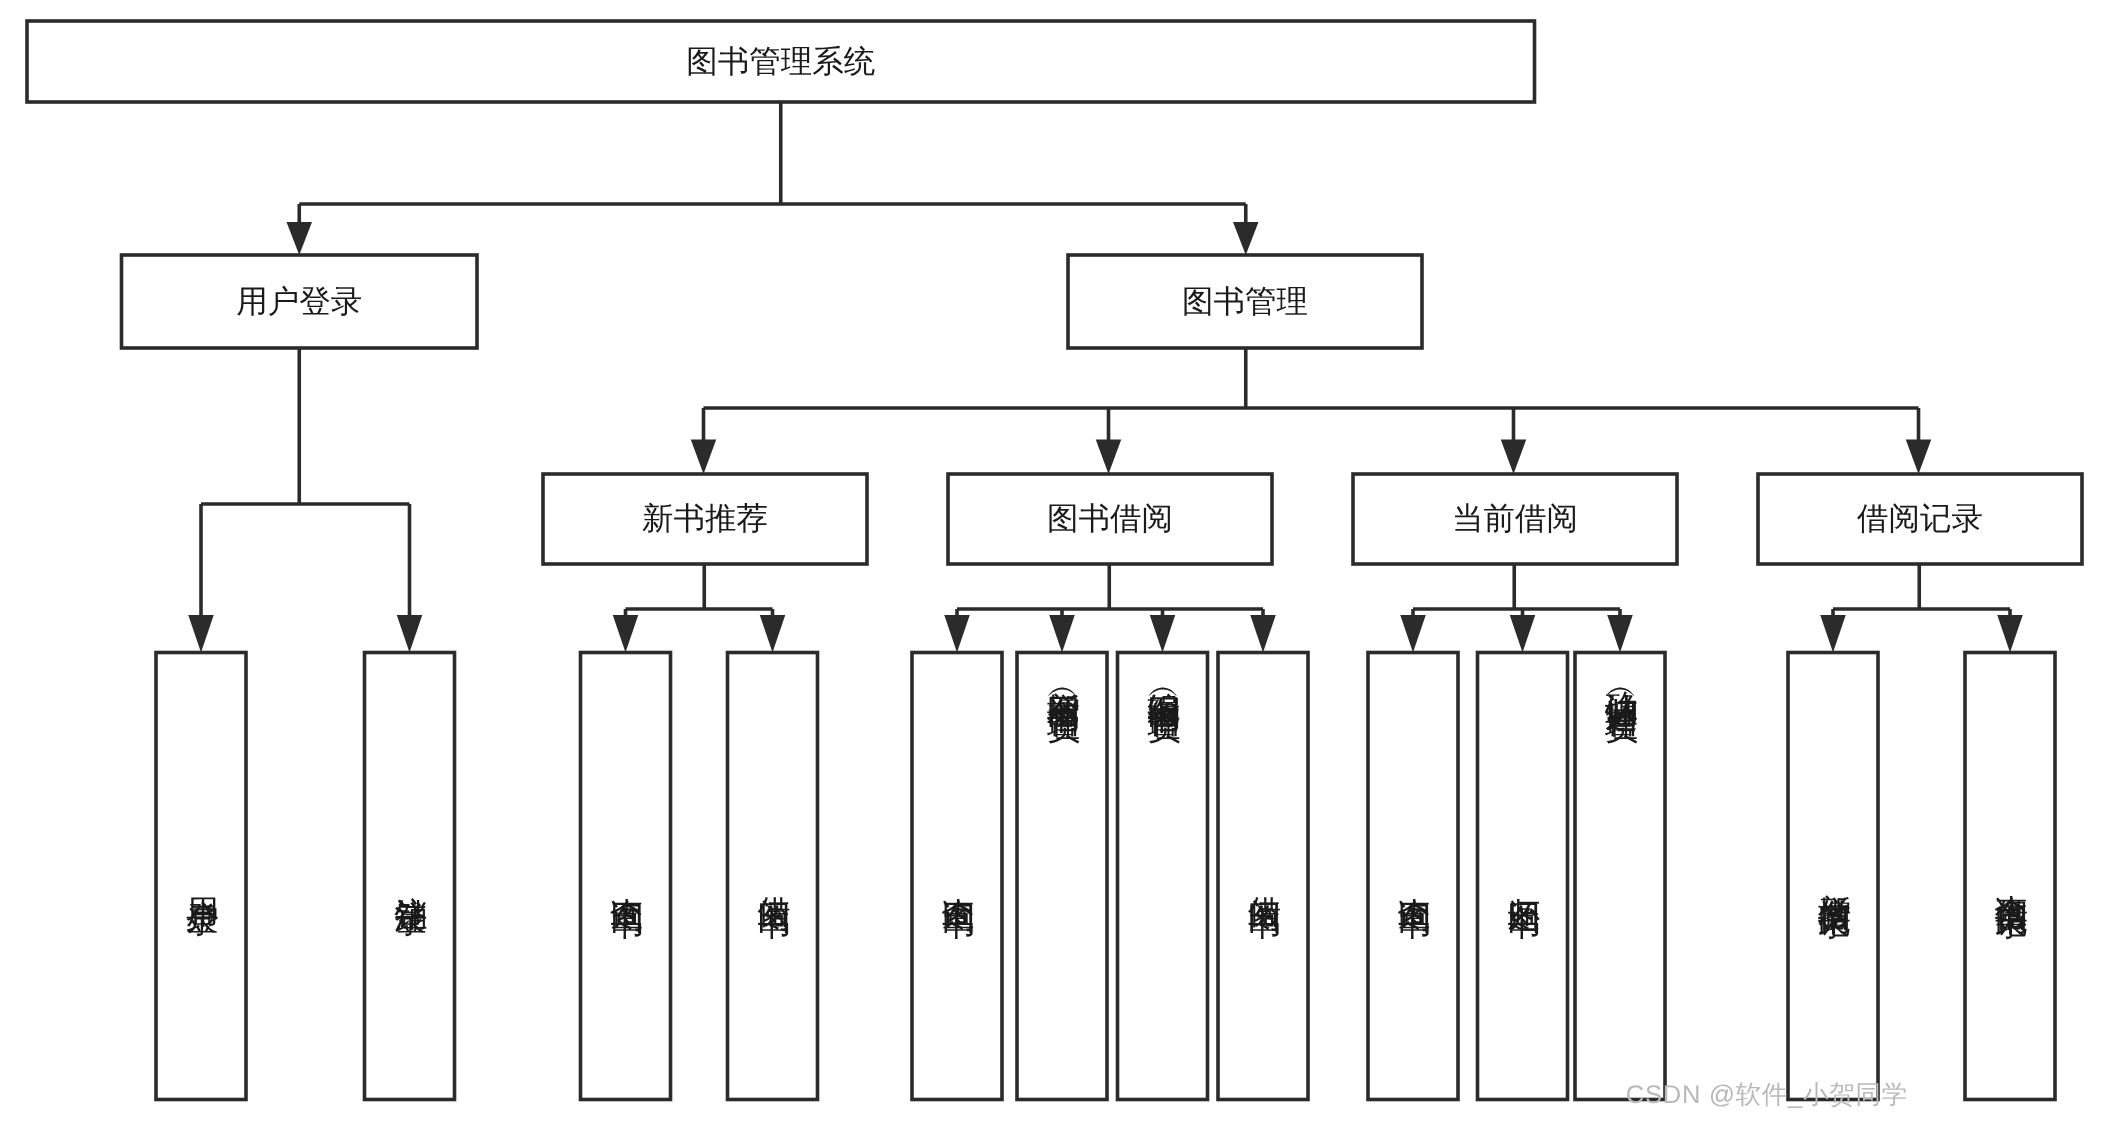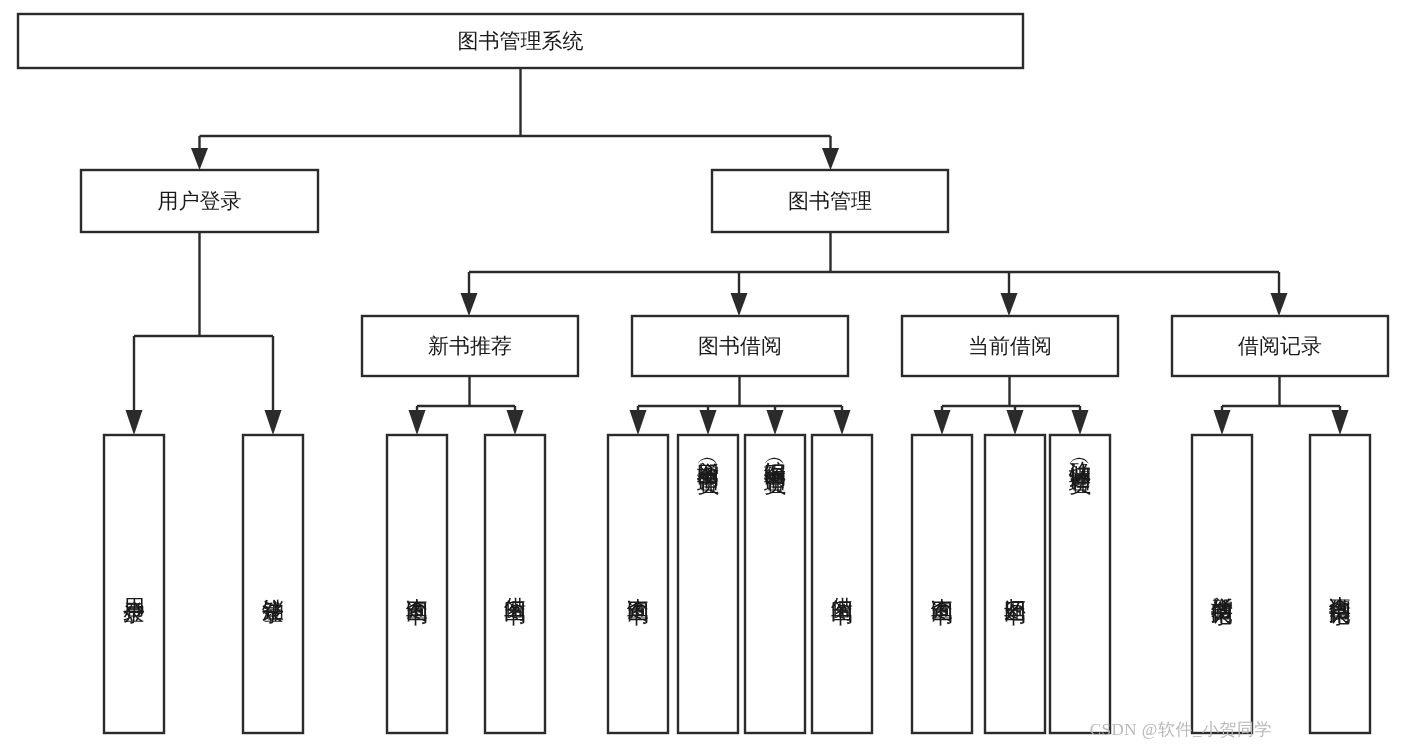--- a/index.html
+++ b/index.html
@@ -69,21 +69,21 @@
     line-height: 1.18;
     letter-spacing: 2px;
     color: #1a1a1a;
     white-space: nowrap;
     text-align: center;
   }
   .watermark {
     position: absolute;
     right: 8px;
     bottom: 6px;
-    font-family: Liberation Serif, serif;
+    font-family: Liberation Sans, sans-serif;
     font-size: 17px;
     color: #b9b9b9;
     letter-spacing: 0.5px;
     user-select: none;
   }
 </style>
 </head>
 <body>
 
 <div id="diagram-root">

